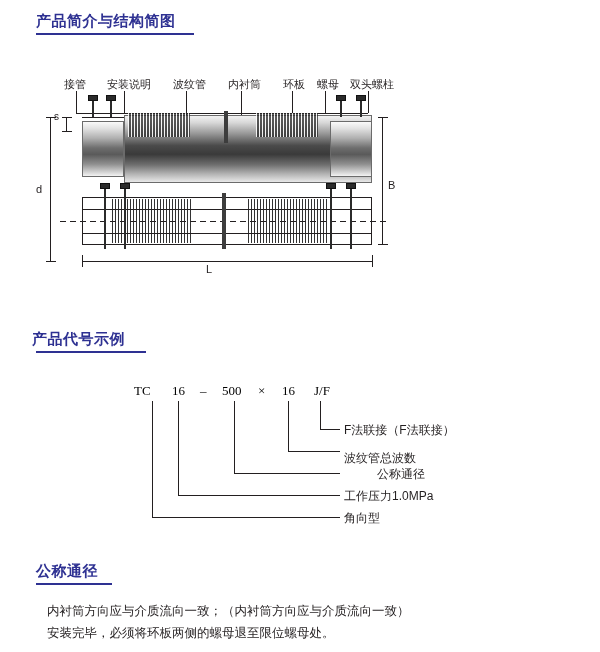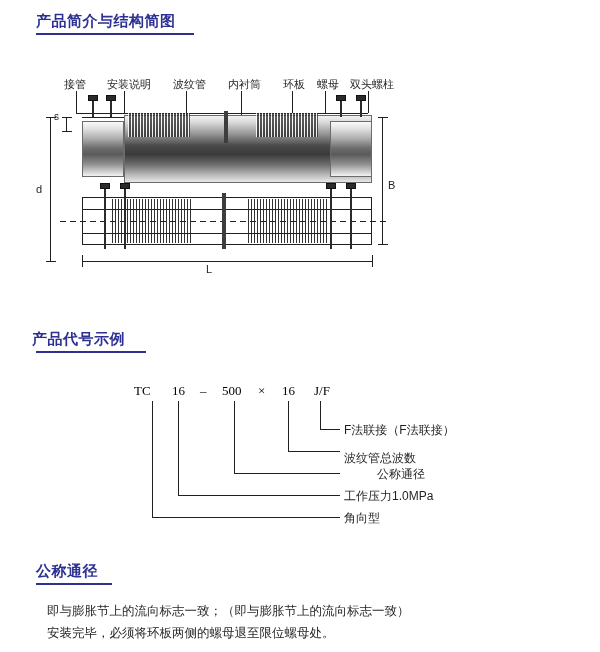--- a/index.html
+++ b/index.html
@@ -269,14 +269,14 @@
   <div class="code-desc" style="left:344px; top:133px;">工作压力1.0MPa</div>
 
   <div class="vline" style="left:152px; top:46px; height:116px;"></div>
   <div class="hline" style="left:152px; top:162px; width:188px;"></div>
   <div class="code-desc" style="left:344px; top:155px;">角向型</div>
 </div>
 
 <div class="section-title" style="left:36px; top:562px;">公称通径</div>
 <div class="title-underline" style="left:36px; top:583px; width:76px;"></div>
 
-<div class="note" style="left:47px; top:603px;">即与膨胀节上的流向标志一致；（即与膨胀节上的流向标志一致）</div>
+<div class="note" style="left:47px; top:603px;">内衬筒方向应与介质流向一致；（内衬筒方向应与介质流向一致）</div>
 <div class="note" style="left:47px; top:625px;">安装完毕，必须将环板两侧的螺母退至限位螺母处。</div>
 
 </body></html>

